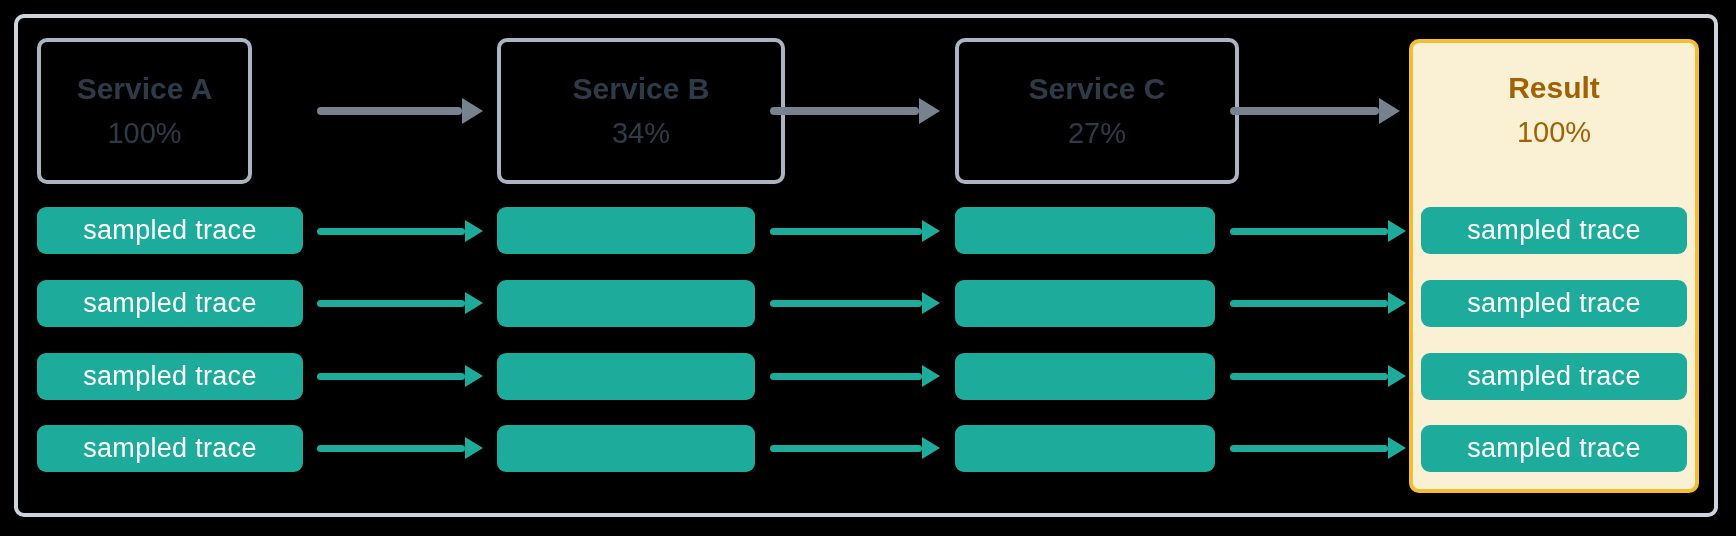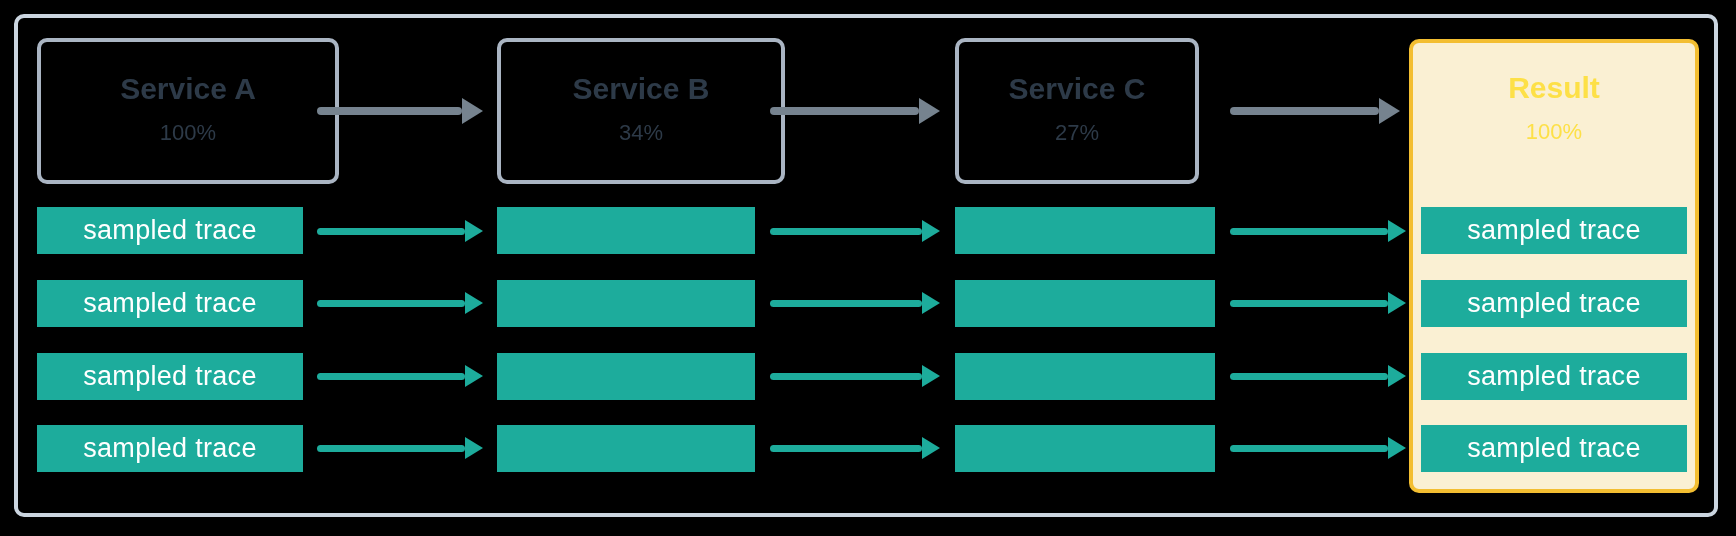--- a/index.html
+++ b/index.html
@@ -12,36 +12,36 @@
     box-sizing:border-box;border:4px solid #cbd5e0;border-radius:10px;
     background:transparent;
   }
   
   .service{
     position:absolute;top:38px;height:146px;box-sizing:border-box;
     border:4px solid #aab5c3;border-radius:10px;background:transparent;
     display:flex;flex-direction:column;align-items:center;justify-content:center;
     color:#2d3a48;text-align:center;
   }
-  .svc-a{left:37px;width:302px}
+  .svc-a{left:37px;width:215px}
   .svc-b{left:497px;width:288px}
-  .svc-c{left:955px;width:244px}
+  .svc-c{left:955px;width:284px}
   .service .name,.result-title .name{font-size:30px;font-weight:700;line-height:44px;}
-  .service .rate,.result-title .rate{font-size:22px;font-weight:500;line-height:44px;}
+  .service .rate,.result-title .rate{font-size:29px;font-weight:500;line-height:44px;}
   
   .result-panel{
     position:absolute;left:1409px;top:39px;width:290px;height:454px;
     box-sizing:border-box;background:#faf0d3;border:4px solid #f3be31;border-radius:10px;
   }
   .result-title{
-    position:absolute;left:1409px;top:66px;width:290px;text-align:center;color:#fde047;
+    position:absolute;left:1409px;top:66px;width:290px;text-align:center;color:#a16207;
   }
   
   .trace{
-    position:absolute;height:47px;border-radius:0;background:#1dac9c;
+    position:absolute;height:47px;border-radius:9px;background:#1dac9c;
     display:flex;align-items:center;justify-content:center;
     color:#fff;font-size:27px;font-weight:500;letter-spacing:.3px;
   }
   .r1{top:207px}.r2{top:280px}.r3{top:353px}.r4{top:425px}
   .ca{left:37px;width:266px}
   .cb{left:497px;width:258px}
   .cc{left:955px;width:260px}
   .cr{left:1421px;width:266px}
   
   .arrow{position:absolute;display:flex;align-items:center;}

